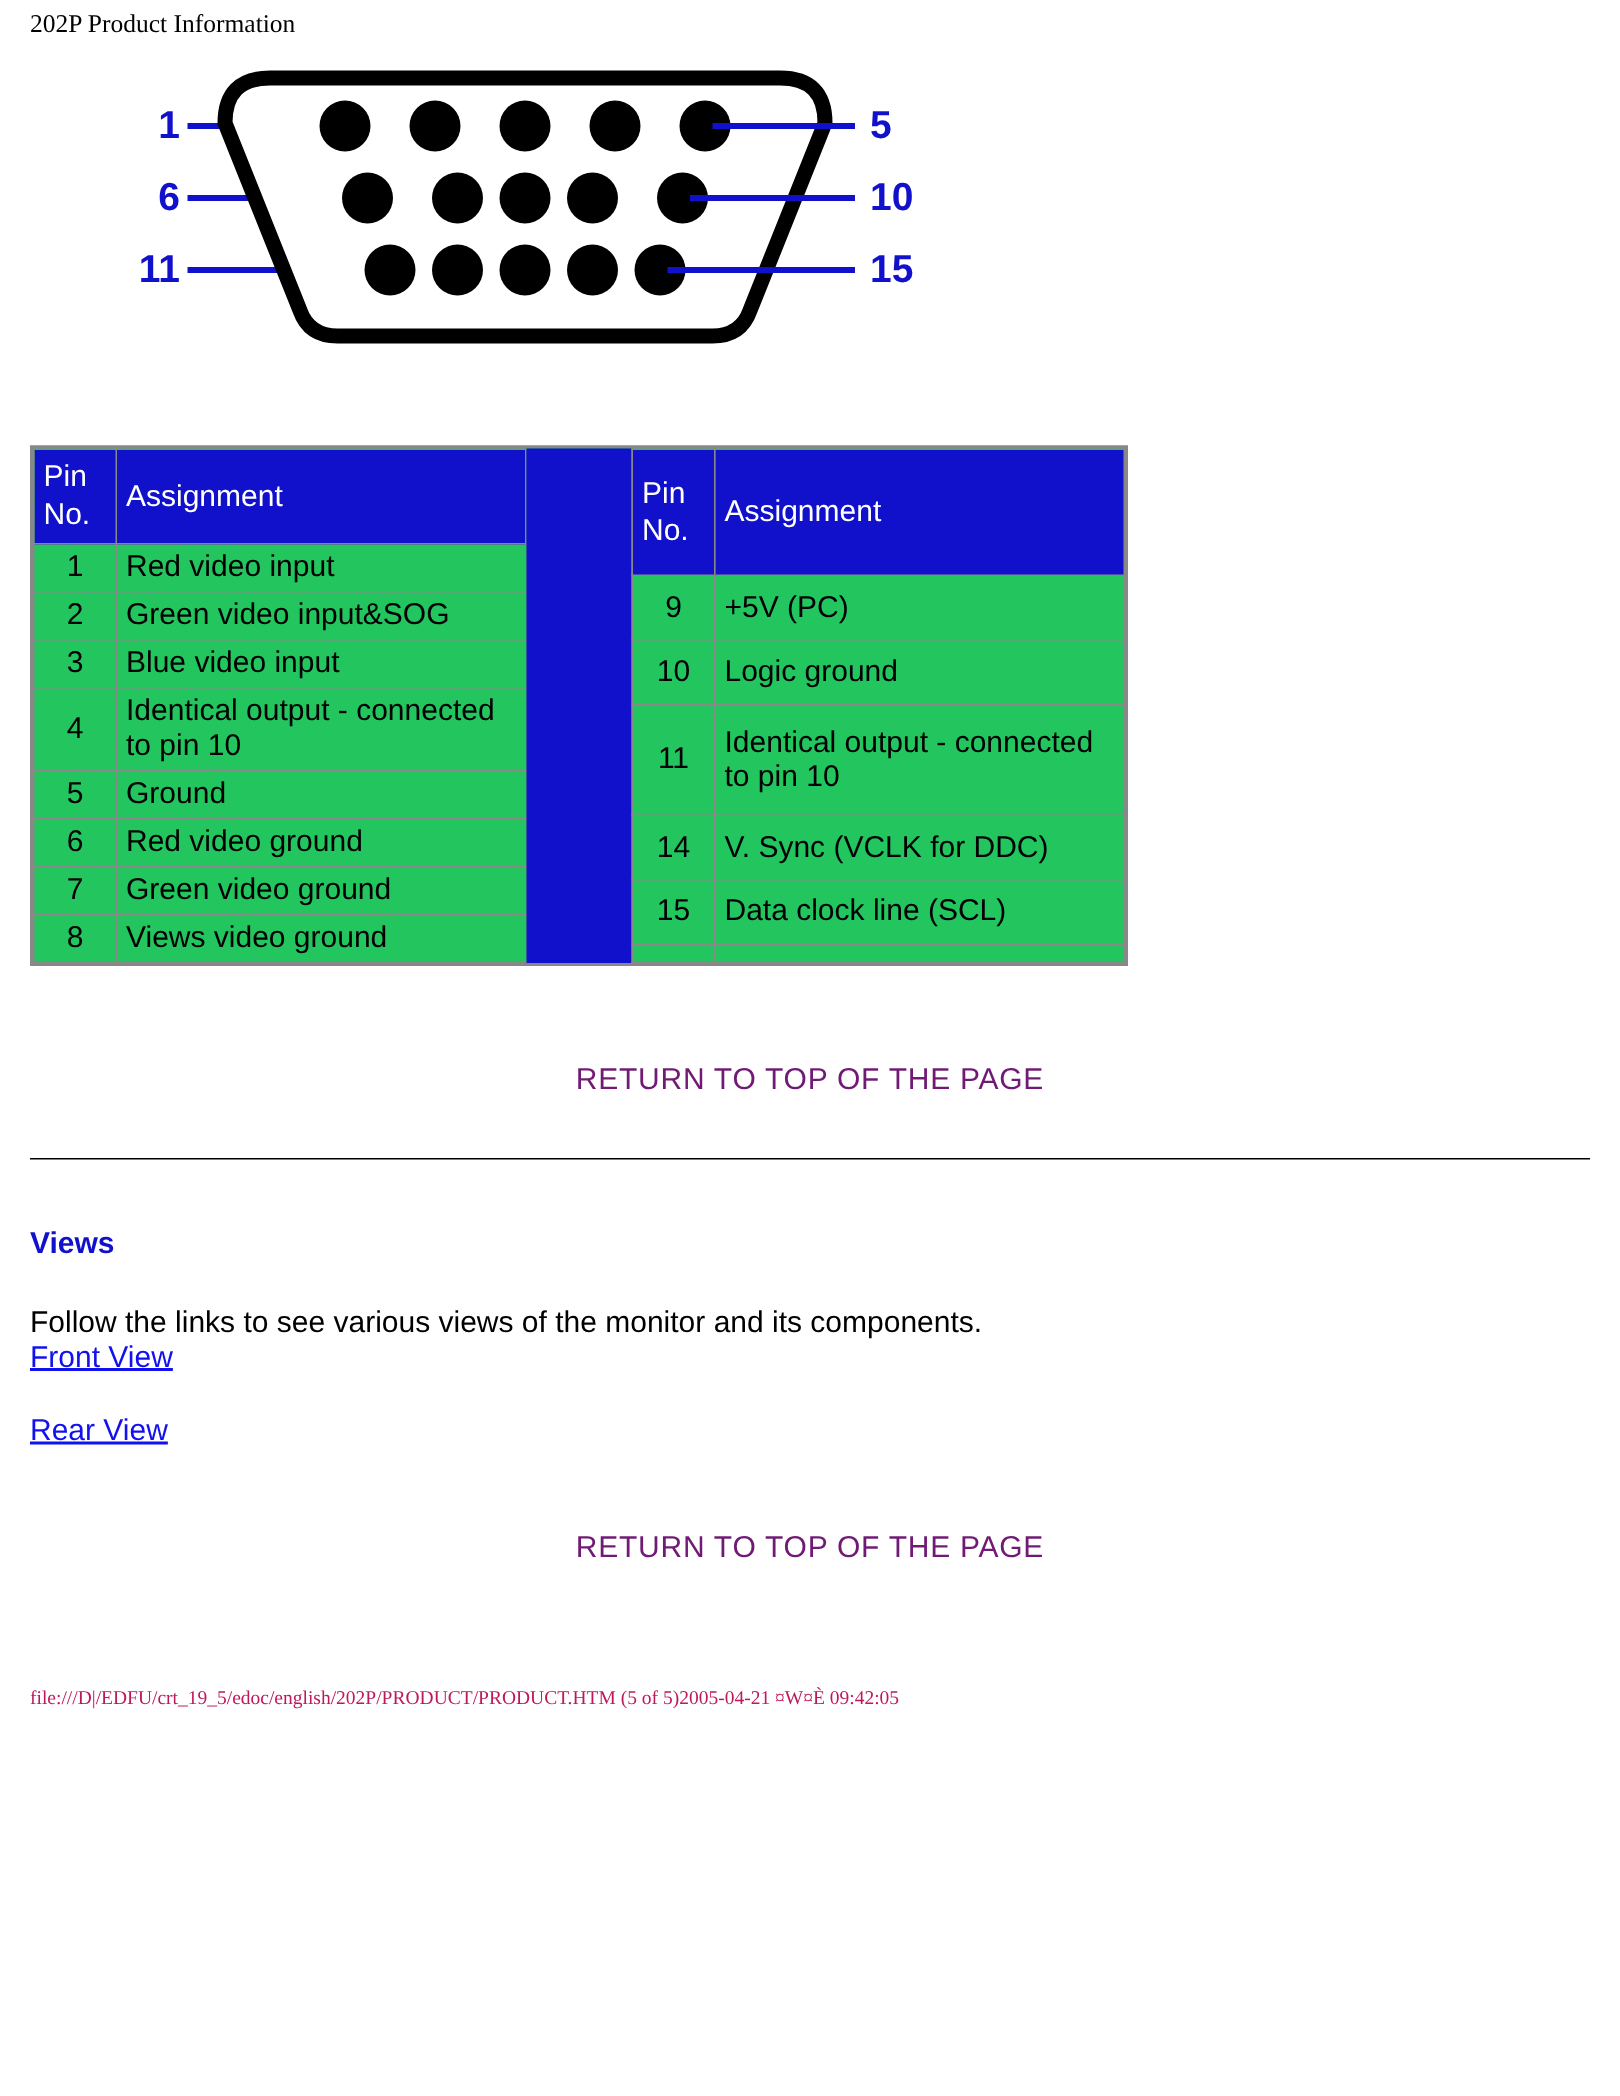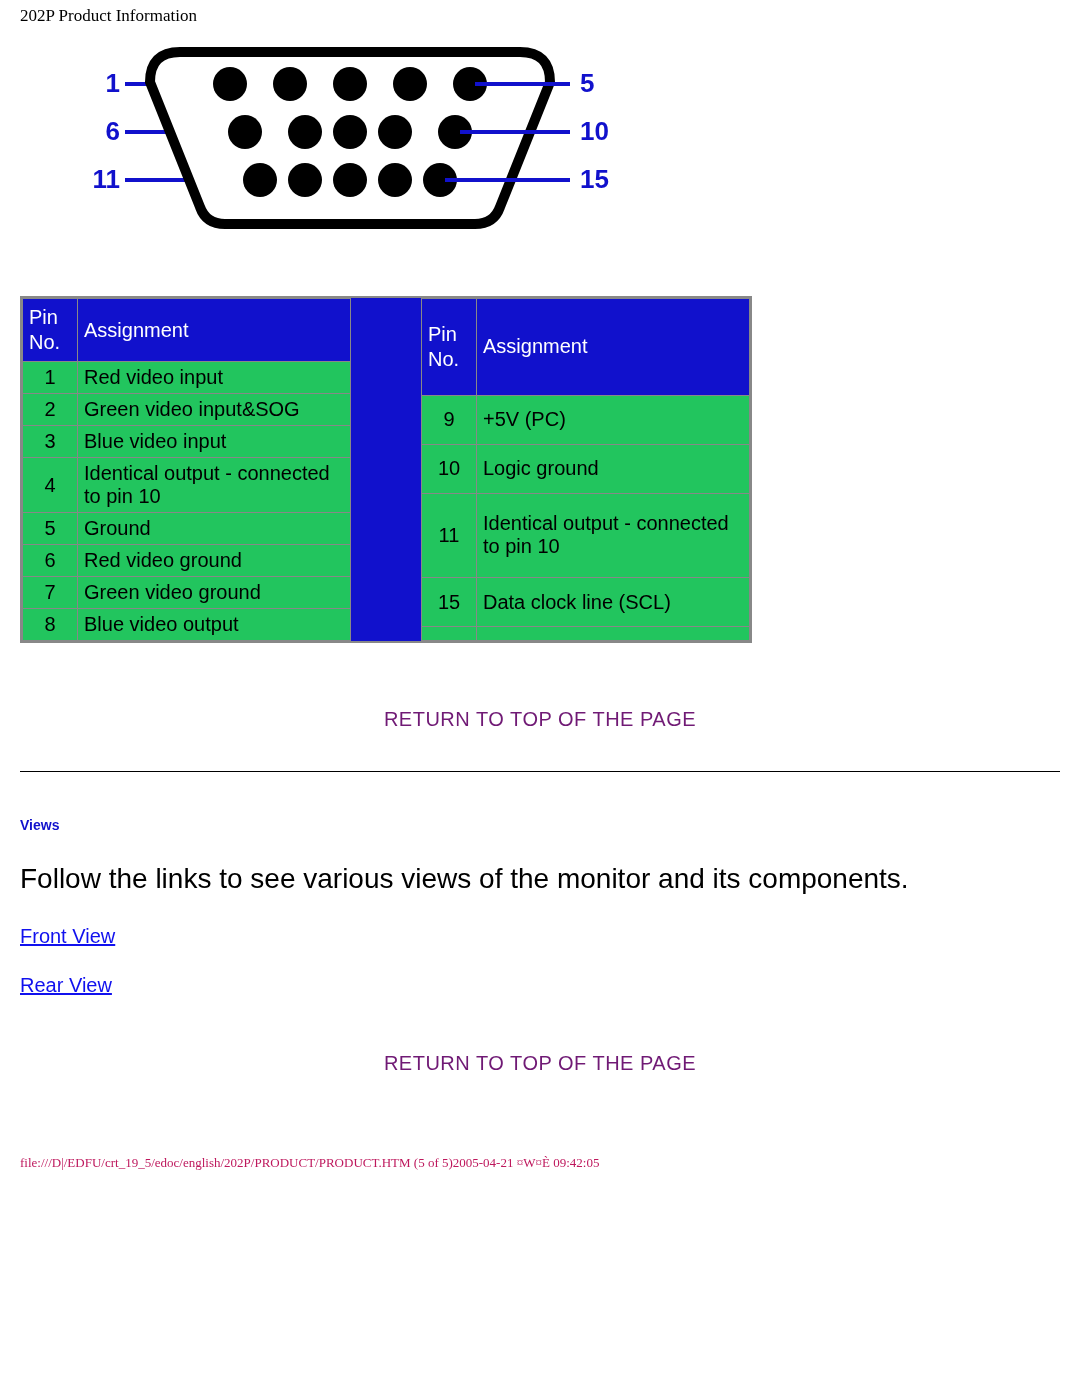--- a/index.html
+++ b/index.html
@@ -66,27 +66,26 @@
       font-family: Arial, Helvetica, sans-serif;
       font-size: 20px;
       letter-spacing: 0.5px;
       margin: 65px 0 40px 0;
     }
     hr.sep { border: none; border-top: 1px solid #000; margin: 0 0 45px 0; }
     .views-heading {
       color: #1111cc;
       font-family: Arial, Helvetica, sans-serif;
       font-weight: bold;
-      font-size: 14px;
+      font-size: 20px;
       margin-bottom: 30px;
     }
     .views-body {
       font-family: Arial, Helvetica, sans-serif;
-      font-size: 28px;
-      margin-bottom: 30px;
+      font-size: 20px;
     }
     a.view-link {
       display: block;
       color: #1111ee;
       font-family: Arial, Helvetica, sans-serif;
       font-size: 20px;
       text-decoration: underline;
       margin-bottom: 26px;
     }
     .footer-path {
@@ -173,21 +172,21 @@
       <tr>
             <td class="pin-num">6</td>
             <td class="pin-assign">Red video ground</td>
           </tr>
       <tr>
             <td class="pin-num">7</td>
             <td class="pin-assign">Green video ground</td>
           </tr>
       <tr>
             <td class="pin-num">8</td>
-            <td class="pin-assign">Blue video output</td>
+            <td class="pin-assign">Views video ground</td>
           </tr>
     </tbody>
       </table>
     <div class="gap-col"></div>
     <table class="pin-table">
       <tbody>
           <tr>
         <th class="pin-col">Pin No.</th>
         <th class="assn-col">Assignment</th>
       </tr>
@@ -197,20 +196,24 @@
           </tr>
       <tr>
             <td class="pin-num">10</td>
             <td class="pin-assign">Logic ground</td>
           </tr>
       <tr>
             <td class="pin-num">11</td>
             <td class="pin-assign">Identical output - connected to pin 10</td>
           </tr>
       <tr>
+            <td class="pin-num">14</td>
+            <td class="pin-assign">V. Sync (VCLK for DDC)</td>
+          </tr>
+      <tr>
             <td class="pin-num">15</td>
             <td class="pin-assign">Data clock line (SCL)</td>
           </tr>
       <tr>
             <td class="pin-num"></td>
             <td class="pin-assign"></td>
           </tr>
     </tbody>
       </table>
   </div>

